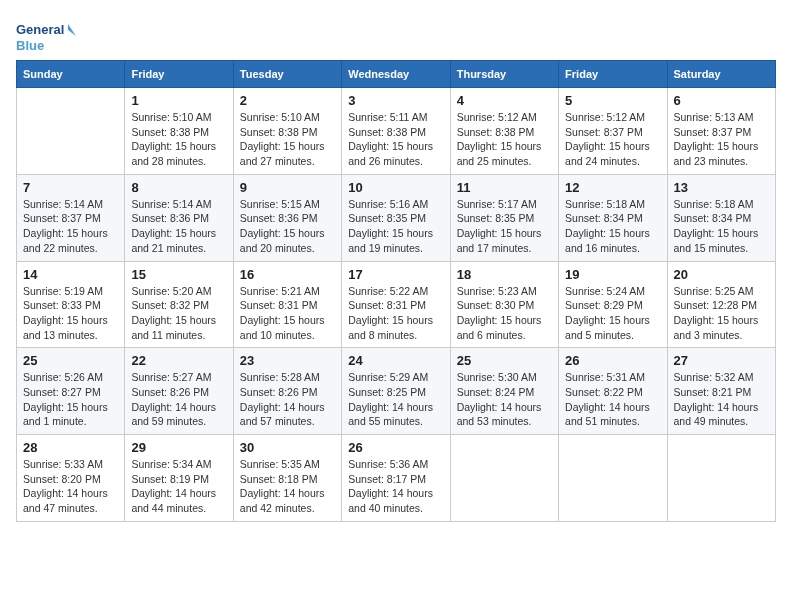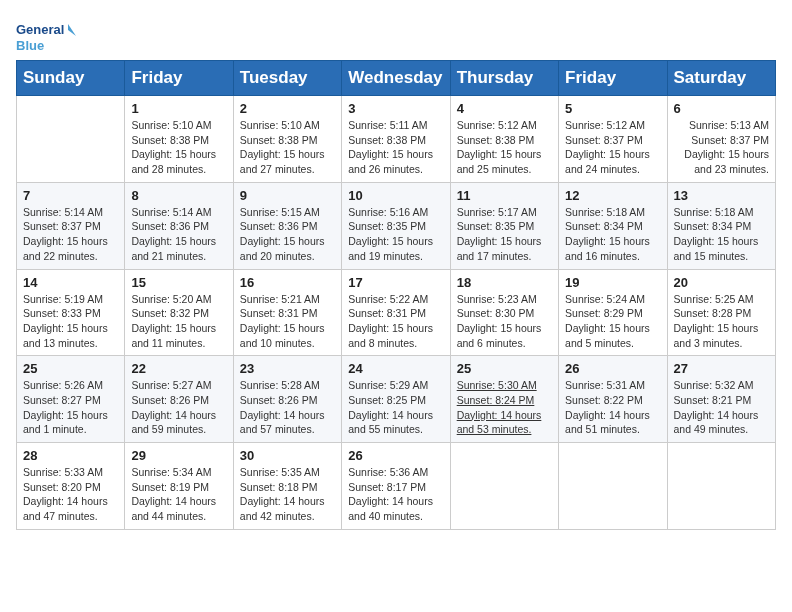--- a/index.html
+++ b/index.html
@@ -36,21 +36,21 @@
     table {
       width: 100%;
       border-collapse: collapse;
       font-size: 11px;
     }
     thead tr th {
       background: #2a6db5;
       color: #fff;
       padding: 7px 6px;
       text-align: left;
-      font-size: 17px;
+      font-size: 11px;
       font-weight: bold;
       border: 1px solid #1a5a9a;
     }
     tbody tr td {
       border: 1px solid #ccc;
       padding: 5px 6px;
       vertical-align: top;
       width: 108px;
       min-height: 80px;
     }
@@ -138,21 +138,21 @@
         </td>
         <td>
           <span class="day-number">5</span>
           <div class="day-info" style="white-space: pre-line;">Sunrise: 5:12 AM
 Sunset: 8:37 PM
 Daylight: 15 hours
 and 24 minutes.</div>
         </td>
         <td>
           <span class="day-number">6</span>
-          <div class="day-info" style="white-space: pre-line; text-align: right;">Sunrise: 5:13 AM
+          <div class="day-info" style="white-space: pre-line;">Sunrise: 5:13 AM
 Sunset: 8:37 PM
 Daylight: 15 hours
 and 23 minutes.</div>
         </td>
       </tr>
       <tr>
         <td>
           <span class="day-number">7</span>
           <div class="day-info" style="white-space: pre-line;">Sunrise: 5:14 AM
 Sunset: 8:37 PM
@@ -241,21 +241,21 @@
         <td>
           <span class="day-number">19</span>
           <div class="day-info" style="white-space: pre-line;">Sunrise: 5:24 AM
 Sunset: 8:29 PM
 Daylight: 15 hours
 and 5 minutes.</div>
         </td>
         <td>
           <span class="day-number">20</span>
           <div class="day-info" style="white-space: pre-line;">Sunrise: 5:25 AM
-Sunset: 8:28 PM
+Sunset: 12:28 PM
 Daylight: 15 hours
 and 3 minutes.</div>
         </td>
       </tr>
       <tr>
         <td>
           <span class="day-number">25</span>
           <div class="day-info" style="white-space: pre-line;">Sunrise: 5:26 AM
 Sunset: 8:27 PM
 Daylight: 15 hours
@@ -277,21 +277,21 @@
         </td>
         <td>
           <span class="day-number">24</span>
           <div class="day-info" style="white-space: pre-line;">Sunrise: 5:29 AM
 Sunset: 8:25 PM
 Daylight: 14 hours
 and 55 minutes.</div>
         </td>
         <td>
           <span class="day-number">25</span>
-          <div class="day-info" style="white-space: pre-line; text-decoration: underline;">Sunrise: 5:30 AM
+          <div class="day-info" style="white-space: pre-line;">Sunrise: 5:30 AM
 Sunset: 8:24 PM
 Daylight: 14 hours
 and 53 minutes.</div>
         </td>
         <td>
           <span class="day-number">26</span>
           <div class="day-info" style="white-space: pre-line;">Sunrise: 5:31 AM
 Sunset: 8:22 PM
 Daylight: 14 hours
 and 51 minutes.</div>

